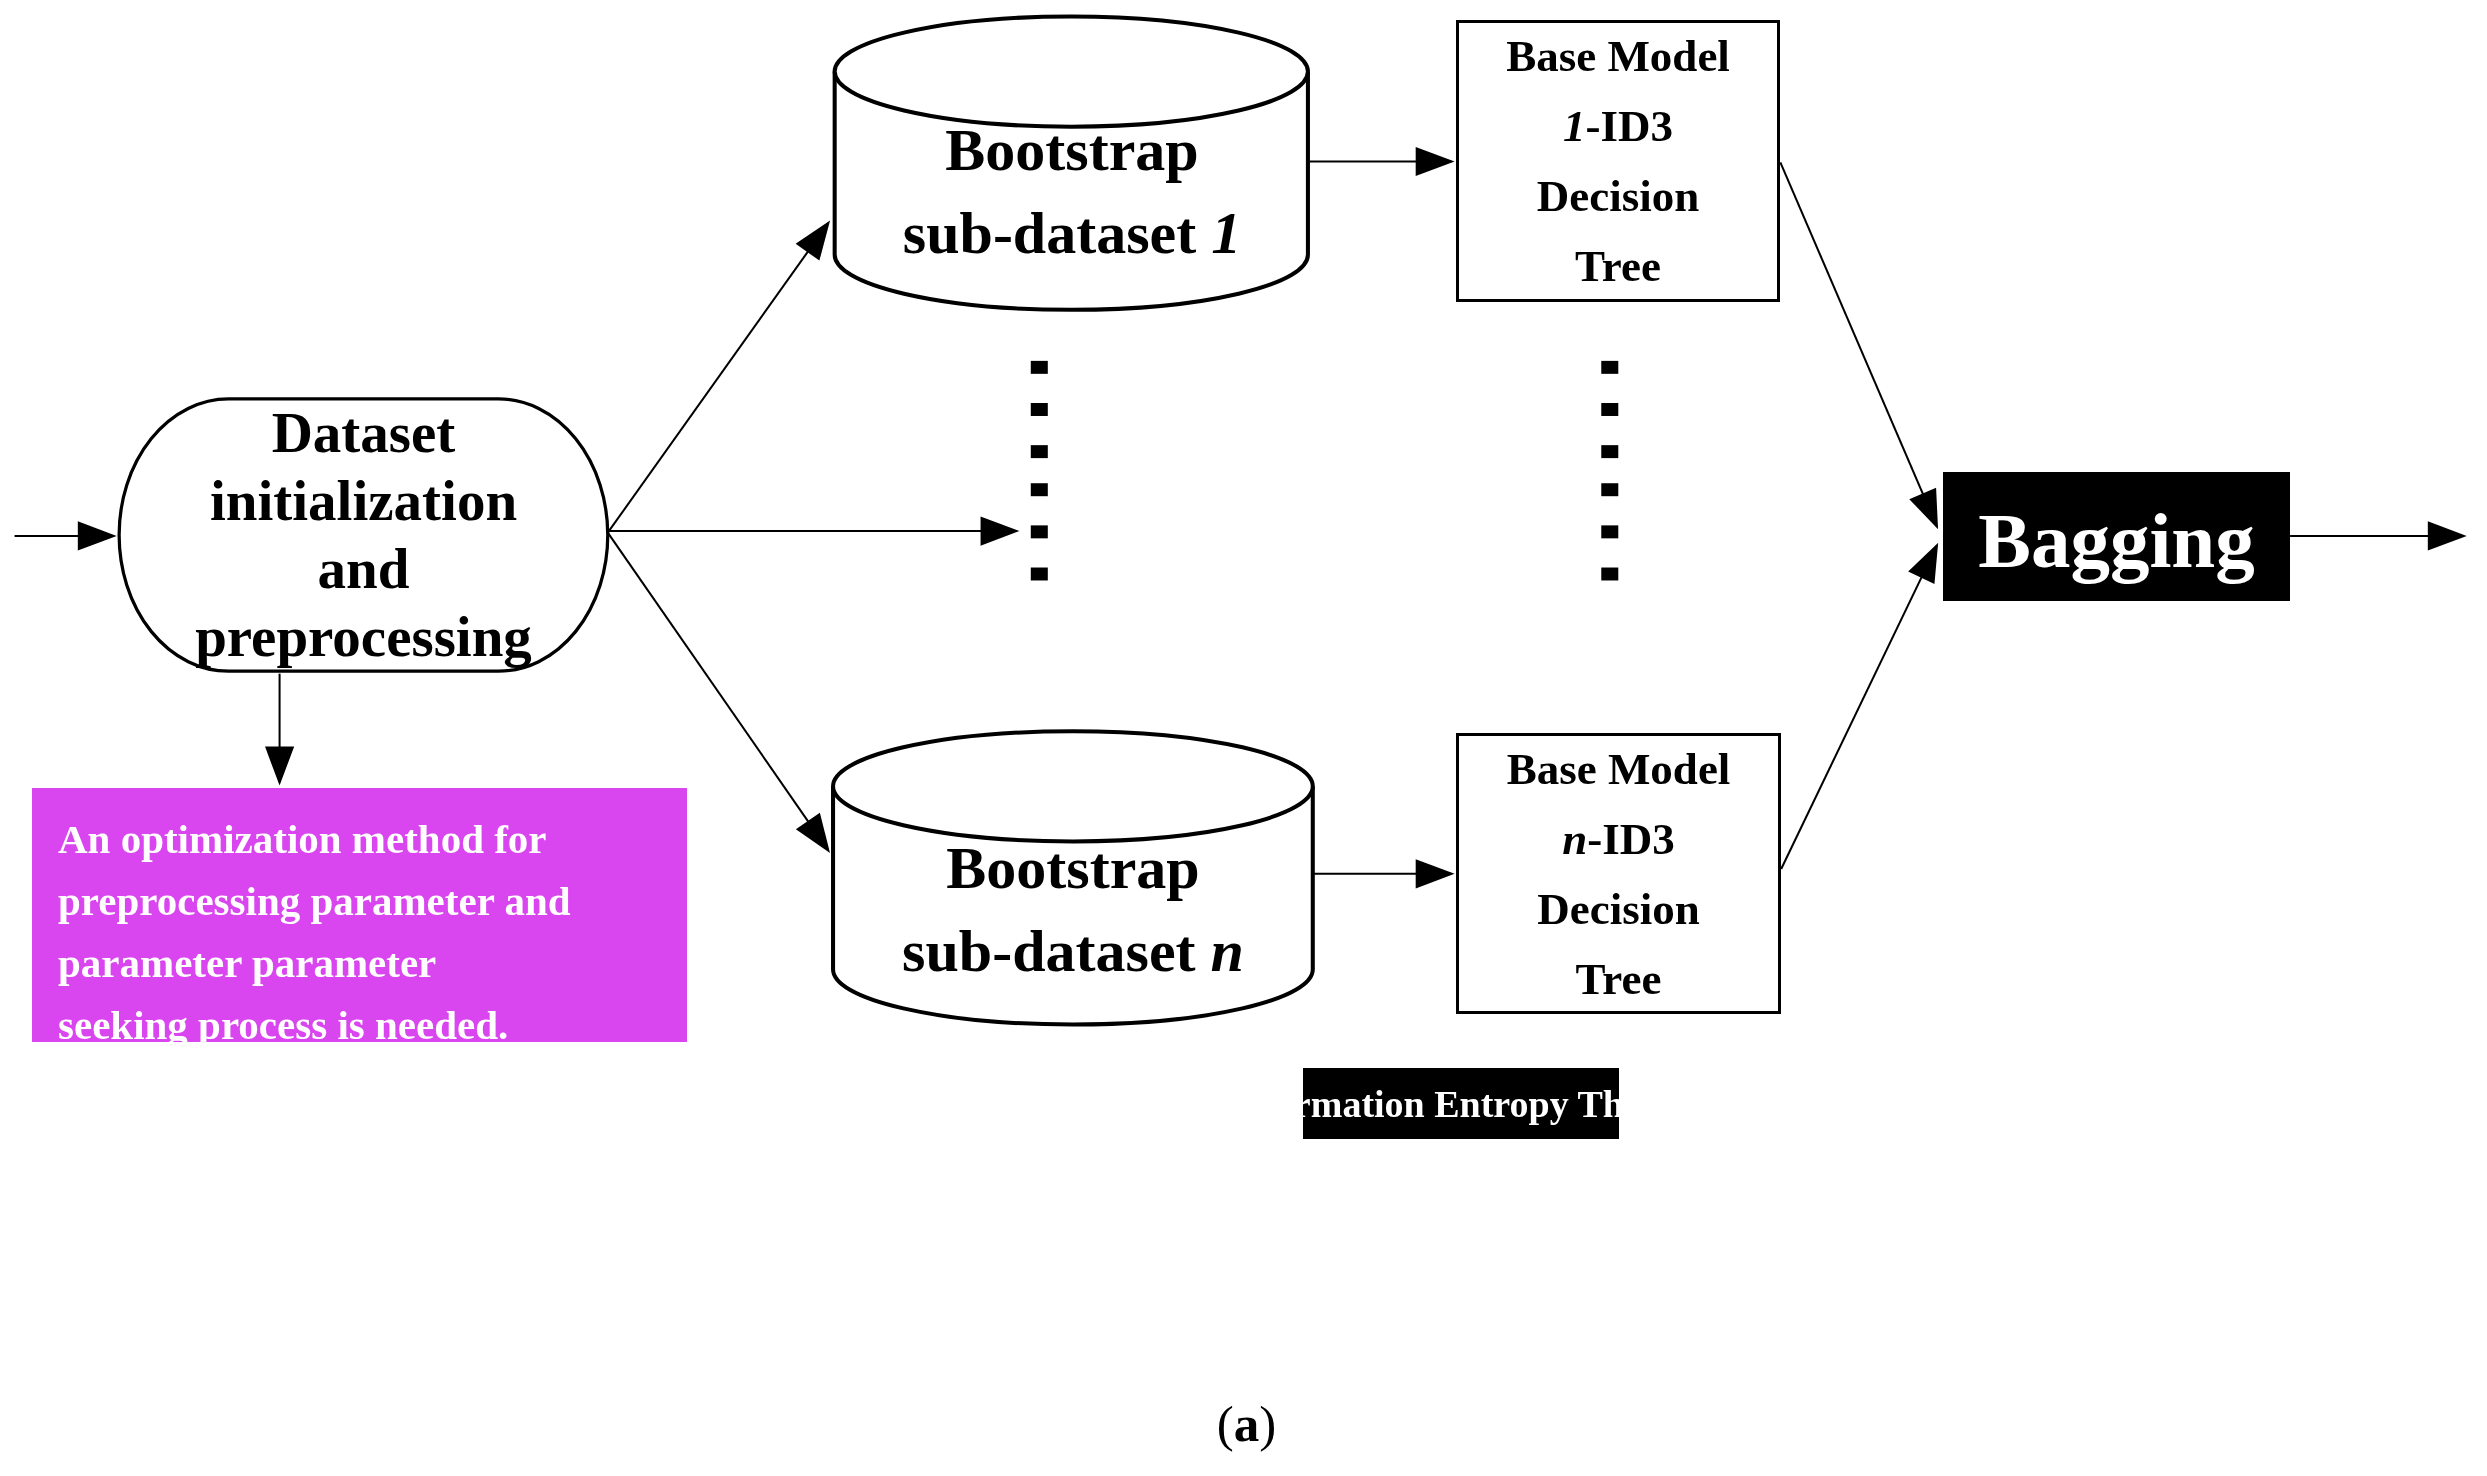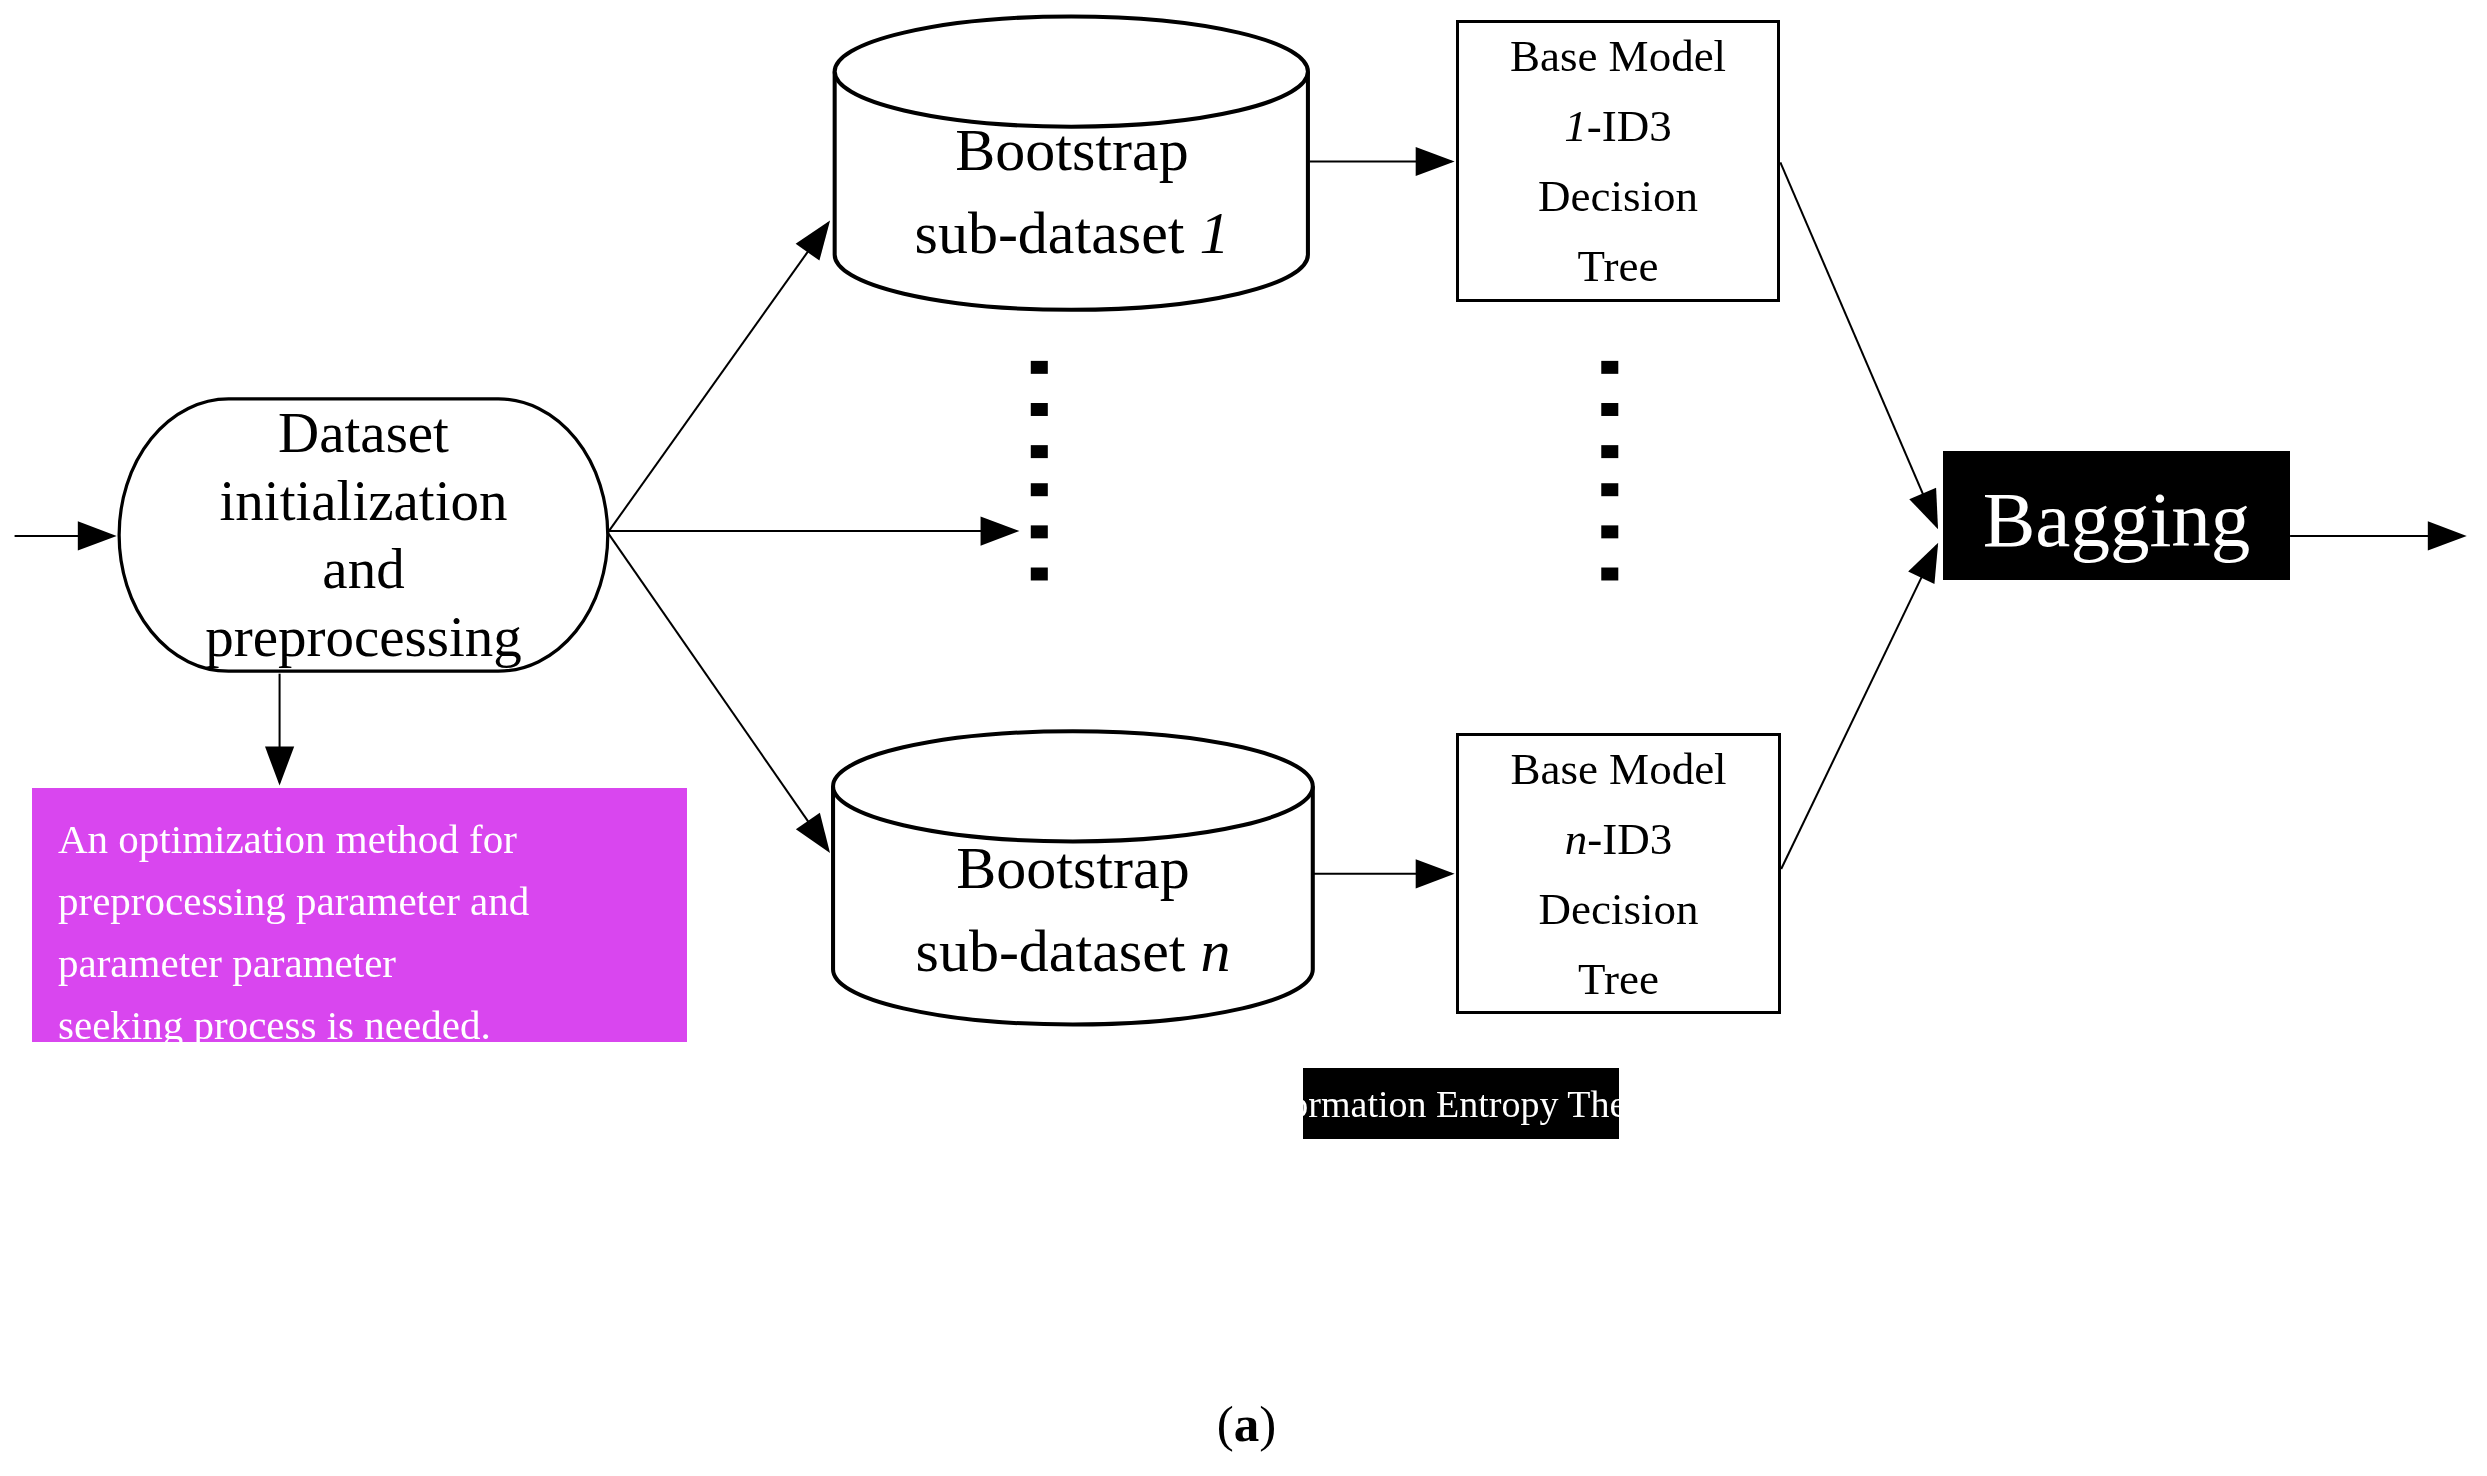--- a/index.html
+++ b/index.html
@@ -26,21 +26,21 @@
   }
   .txt {
     position: absolute;
     z-index: 2;
     display: flex;
     flex-direction: column;
     align-items: center;
     justify-content: center;
     text-align: center;
   }
-  .line { white-space: nowrap; }
+  .line { white-space: nowrap; font-weight: bold; }
   .it { font-style: italic; }
   .bold { font-weight: bold; }
 
   .stadium-text {
     left: 119px; top: 399px; width: 489px; height: 272px;
     font-size: 57px; line-height: 68px;
   }
   .cyl-top-text {
     left: 835px; top: 107px; width: 474px; height: 170px;
     font-size: 60px; line-height: 83px;
@@ -61,21 +61,21 @@
   .note-box {
     left: 32px; top: 788px; width: 655px; height: 254px;
     background: #d946ef; color: #ffffff;
     align-items: flex-start; justify-content: flex-start;
     box-sizing: border-box;
     padding: 19.5px 0 0 26px;
     text-align: left;
     font-size: 41px; line-height: 62px;
   }
   .bagging-box {
-    left: 1943px; top: 451px; width: 347px; height: 129px;
+    left: 1943px; top: 472px; width: 347px; height: 129px;
     background: #000000; color: #ffffff;
     font-size: 79px; line-height: 79px;
     padding-top: 8px;
     box-sizing: border-box;
   }
   .entropy-bar {
     left: 1303px; top: 1068px; width: 316px; height: 71px;
     background: #000000; color: #ffffff;
     font-size: 38px;
   }

